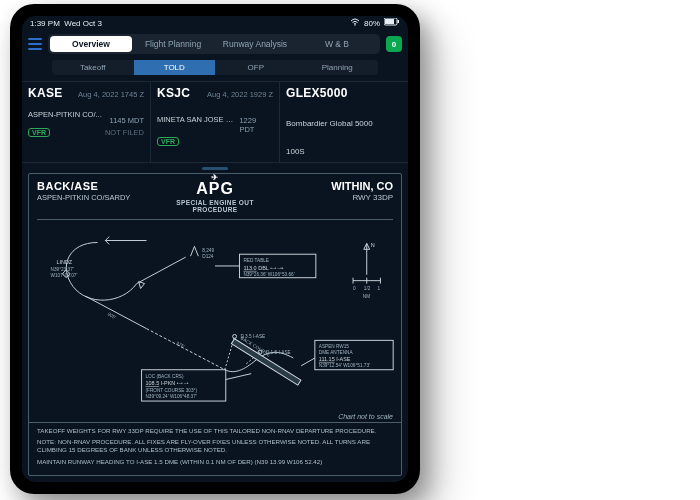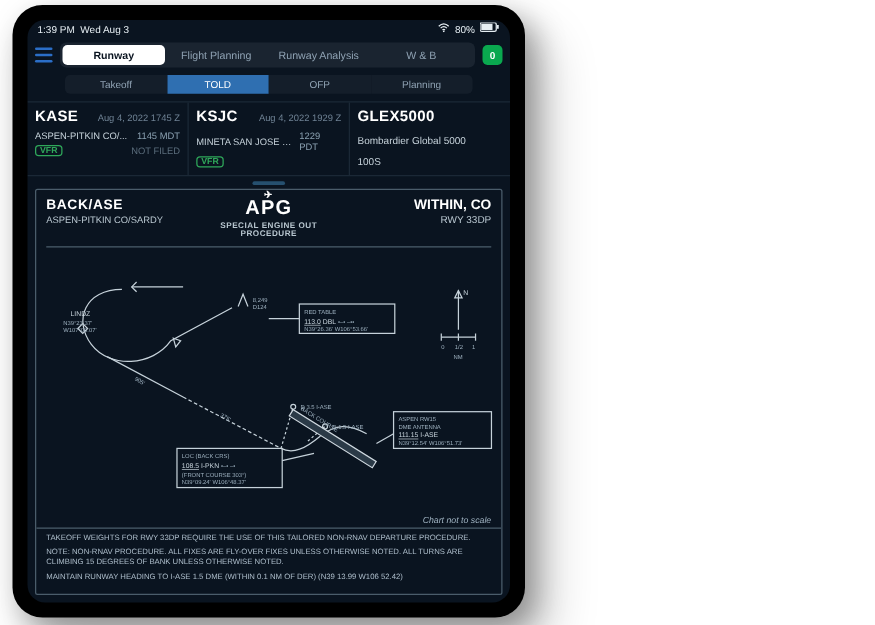--- a/index.html
+++ b/index.html
@@ -25,25 +25,25 @@
   .subtabs div:last-child { border-radius:0 4px 4px 0; }
   .subtabs .active { background:#2f6fb1; color:#fff; }
   
   .cards { display:flex; gap:0; border-top:1px solid #1b2836; border-bottom:1px solid #1b2836; }
   .card { flex:1; padding:4px 6px 6px; border-right:1px solid #1b2836; }
   .card:last-child { border-right:none; }
   .card .line1 { display:flex; align-items:baseline; gap:0;}
   .card .icao { color:#fff; font-weight:700; font-size:12px; letter-spacing:.3px; }
   .card .ts { color:#6f8294; font-size:7.5px; margin-left:auto; }
   .card .name { color:#c6d2da; font-size:7.5px; margin-top:1px; overflow:hidden; text-overflow:ellipsis; white-space:nowrap; }
-  .card .local { color:#8aa0b0; font-size:7.5px; margin-top:1px;}
+  .card .local { color:#8aa0b0; font-size:7.5px; margin-top:13px;}
   .card .row2 { display:flex; align-items:center; gap:6px; margin-top:3px;}
   .vfr { border:1px solid #2fa85a; color:#2fa85a; border-radius:3px; padding:0 3px; font-size:7px; font-weight:600; }
   .muted { color:#5a6c7b; font-size:7.5px;}
-  .c3 .name2 { color:#c6d2da; font-size:8px; margin-top:8px;}
+  .c3 .name2 { color:#c6d2da; font-size:8px; margin-top:19px;}
   
   .dragbar { height:10px; display:flex; justify-content:center; align-items:center; }
   .dragbar span { width:26px; height:3px; background:#26506f; border-radius:2px; }
   
   .panel { flex:1; margin:0 6px 6px; border:1px solid #4b5d6b; border-radius:2px; overflow:hidden; display:flex; flex-direction:column;}
   .panel-head { display:flex; align-items:flex-start; padding:6px 8px; }
   .ph-left { flex:1; }
   .ph-left .pair { color:#fff; font-size:11px; font-weight:600; letter-spacing:.5px;}
   .ph-left .ap { color:#b9c7d0; font-size:7.5px; margin-top:1px;}
   .ph-center { flex:1; text-align:center; }
@@ -70,21 +70,21 @@
 </style>
 </head>
 <body>
 
 <div class="frame">
 <div class="screen">
 
   <div class="status">
     <div>
       <span>1:39 PM</span>
-      &nbsp;<span>Wed Aug 3</span>
+      &nbsp;<span>Wed Oct 3</span>
     </div>
     <div class="right">
       <span class="wifi">
         <svg width="10" height="8" viewBox="0 0 10 8">
               <path d="M1 3 Q5 -1 9 3 M2.5 4.5 Q5 2 7.5 4.5 M4 6 Q5 5 6 6" stroke="#e6eef3" fill="none" stroke-width="1"></path>
               <circle cx="5" cy="7" r=".7" fill="#e6eef3"></circle>
             </svg>
       </span>
       <span>80%</span>
       <span class="batt">
@@ -97,21 +97,21 @@
     </div>
   </div>
 
   <div class="topbar">
     <div class="hamburger">
           <span></span>
           <span></span>
           <span></span>
         </div>
     <div class="segment">
-      <div class="active">Runway</div>
+      <div class="active">Overview</div>
       <div>Flight Planning</div>
       <div>Runway Analysis</div>
       <div>W &amp; B</div>
     </div>
     <div class="status-pill">
           <span>0</span>
         </div>
   </div>
 
   <div class="subtabs">

